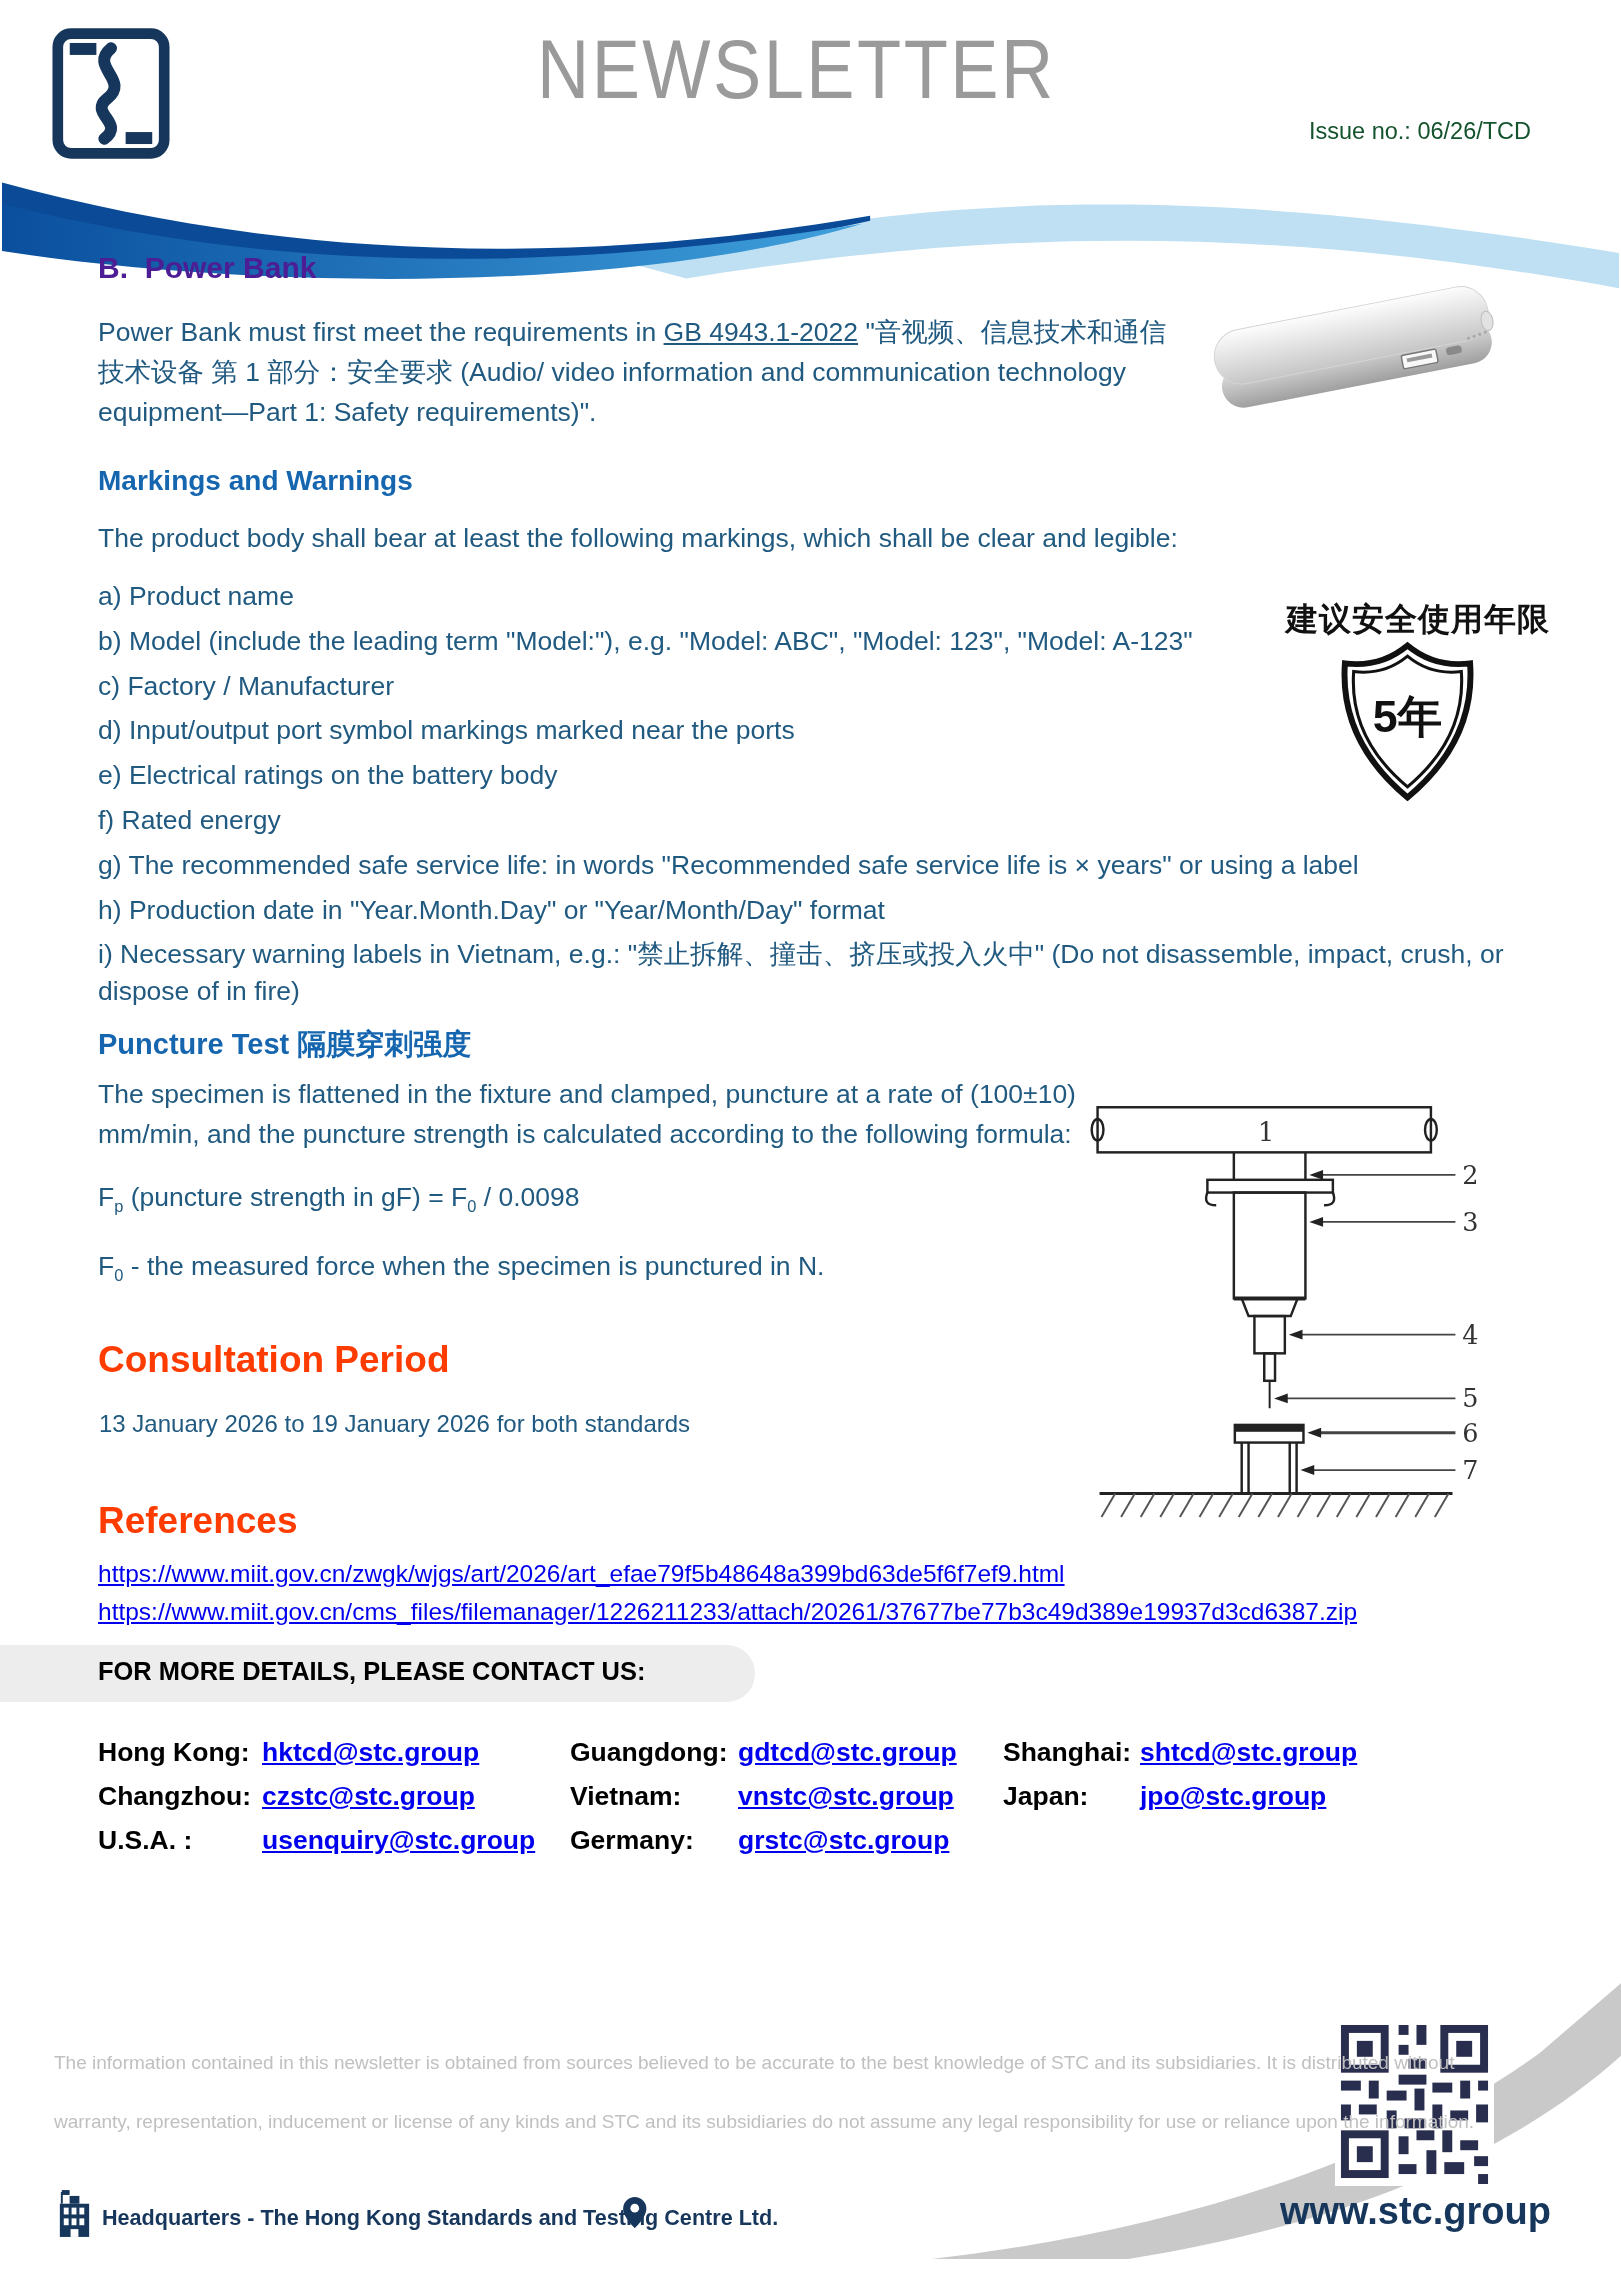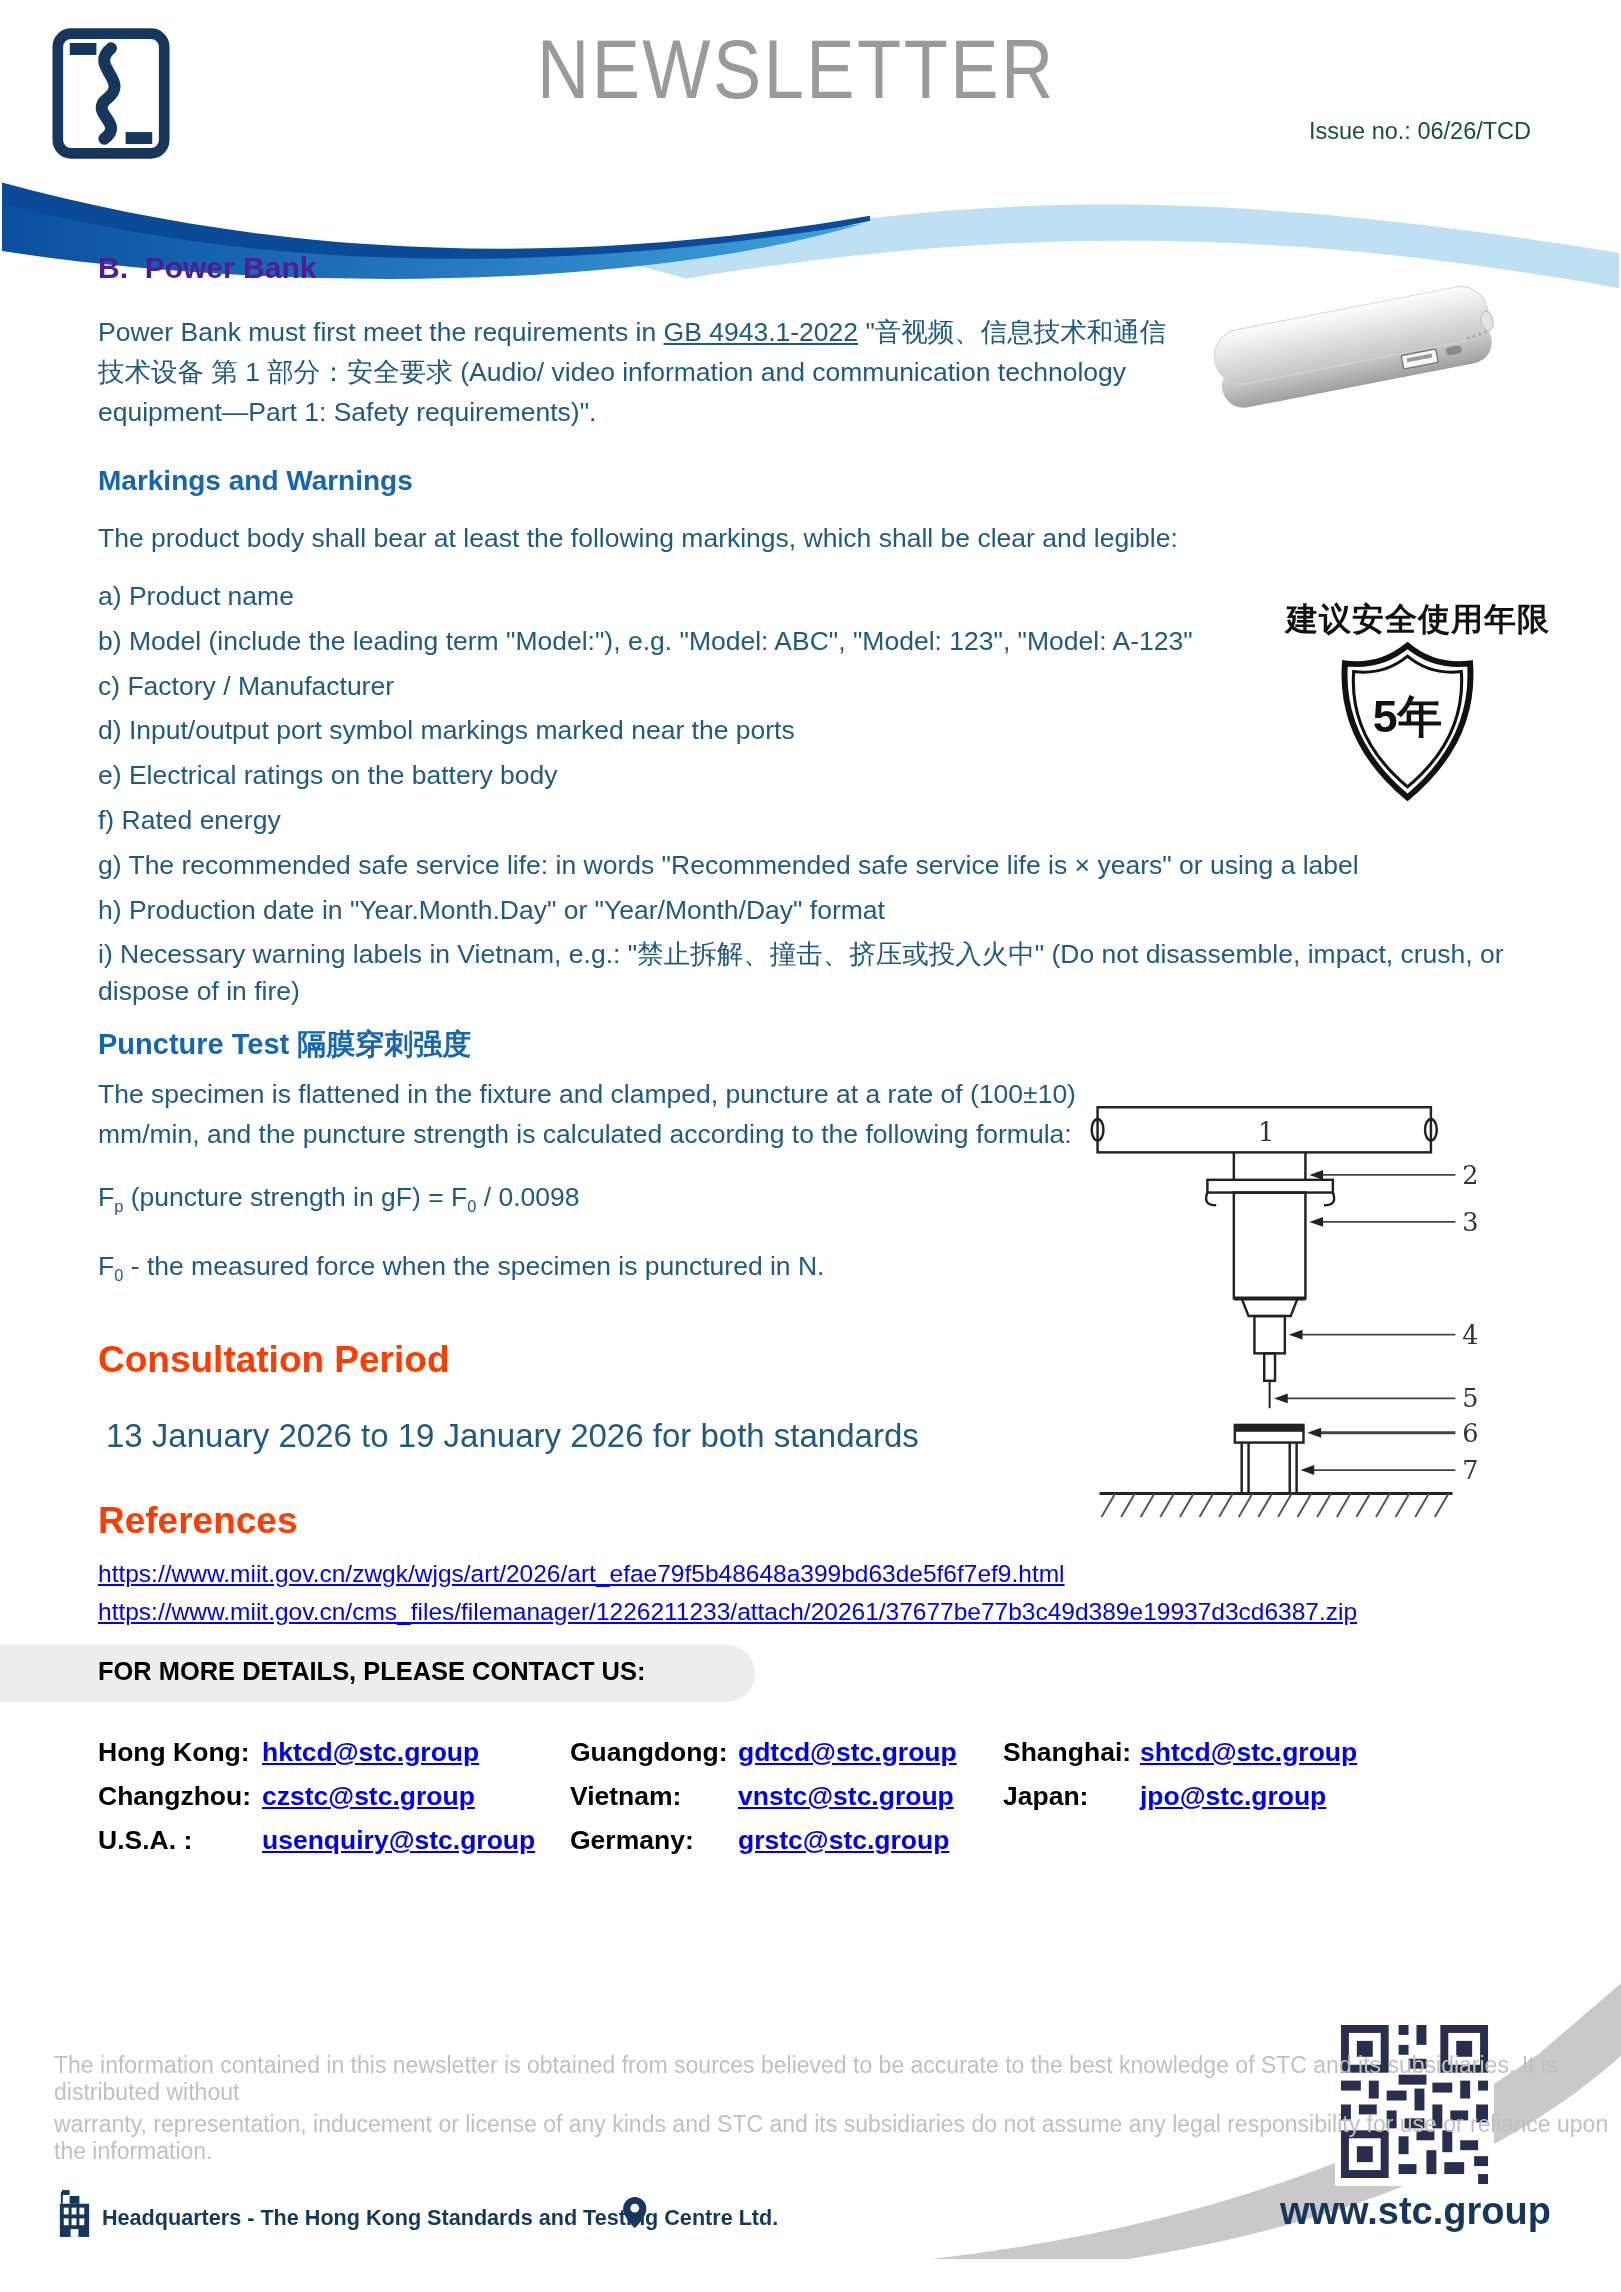--- a/index.html
+++ b/index.html
@@ -27,40 +27,40 @@
   .badge-caption{left:1286px;top:598px;font-size:32px;font-weight:bold;color:#111;letter-spacing:1px;}
 
   .punc-title{left:98px;top:1025px;font-size:29px;font-weight:bold;color:#1565AF;}
   .punc-body{left:98px;top:1074px;width:980px;margin:0;}
   .formula{left:98px;top:1182px;margin:0;font-size:26.5px;color:#215A80;}
   .formula sub{font-size:0.62em;}
   .punc-note{left:98px;top:1251px;margin:0;font-size:26.5px;color:#215A80;}
 
   .red-h{font-size:37px;font-weight:bold;color:#FF3C00;letter-spacing:0;}
   .consult-h{left:98px;top:1339px;}
-  .consult-p{left:98px;top:1409px;margin:8px;font-size:33px;color:#215A80;}
+  .consult-p{left:98px;top:1409px;margin:1px;font-size:24px;color:#215A80;}
   .refs-h{left:98px;top:1500px;}
   .ref-link{font-size:24.5px;color:#0000EE;text-decoration:underline;display:block;}
   .ref1{left:98px;top:1560px;}
   .ref2{left:98px;top:1598px;}
 
   
   .band{left:0;top:1645px;width:755px;height:57px;background:#ededed;
         border-radius:0 28px 28px 0;}
   .band-text{left:98px;top:1656px;font-size:26.5px;font-weight:bold;color:#000;
              transform:scaleX(.96);transform-origin:left top;}
   .c-label{font-size:26.5px;font-weight:bold;color:#000;}
   .c-mail{font-size:26.5px;font-weight:bold;color:#0000EE;text-decoration:underline;}
   .r1{top:1737px;} .r2{top:1781px;} .r3{top:1825px;}
   .p0l{left:98px;} .p0e{left:262px;}
   .p1l{left:570px;} .p1e{left:738px;}
   .p2l{left:1003px;}.p2e{left:1140px;}
 
   
-  .disc{font-size:23px;color:#c0c0c0;}
+  .disc{font-size:19px;color:#c0c0c0;}
   .disc1{left:54px;top:2052px;} .disc2{left:54px;top:2111px;}
   .hq-text{left:102px;top:2205px;font-size:21.6px;font-weight:bold;color:#16365C;}
   .addr-text{left:653px;top:2205px;font-size:21.6px;font-weight:bold;color:#16365C;}
   .site{left:1280px;top:2190px;font-size:38px;font-weight:bold;color:#16365C;
         text-decoration:none;}
 </style>
 </head>
 <body>
 
 <div class="page">

